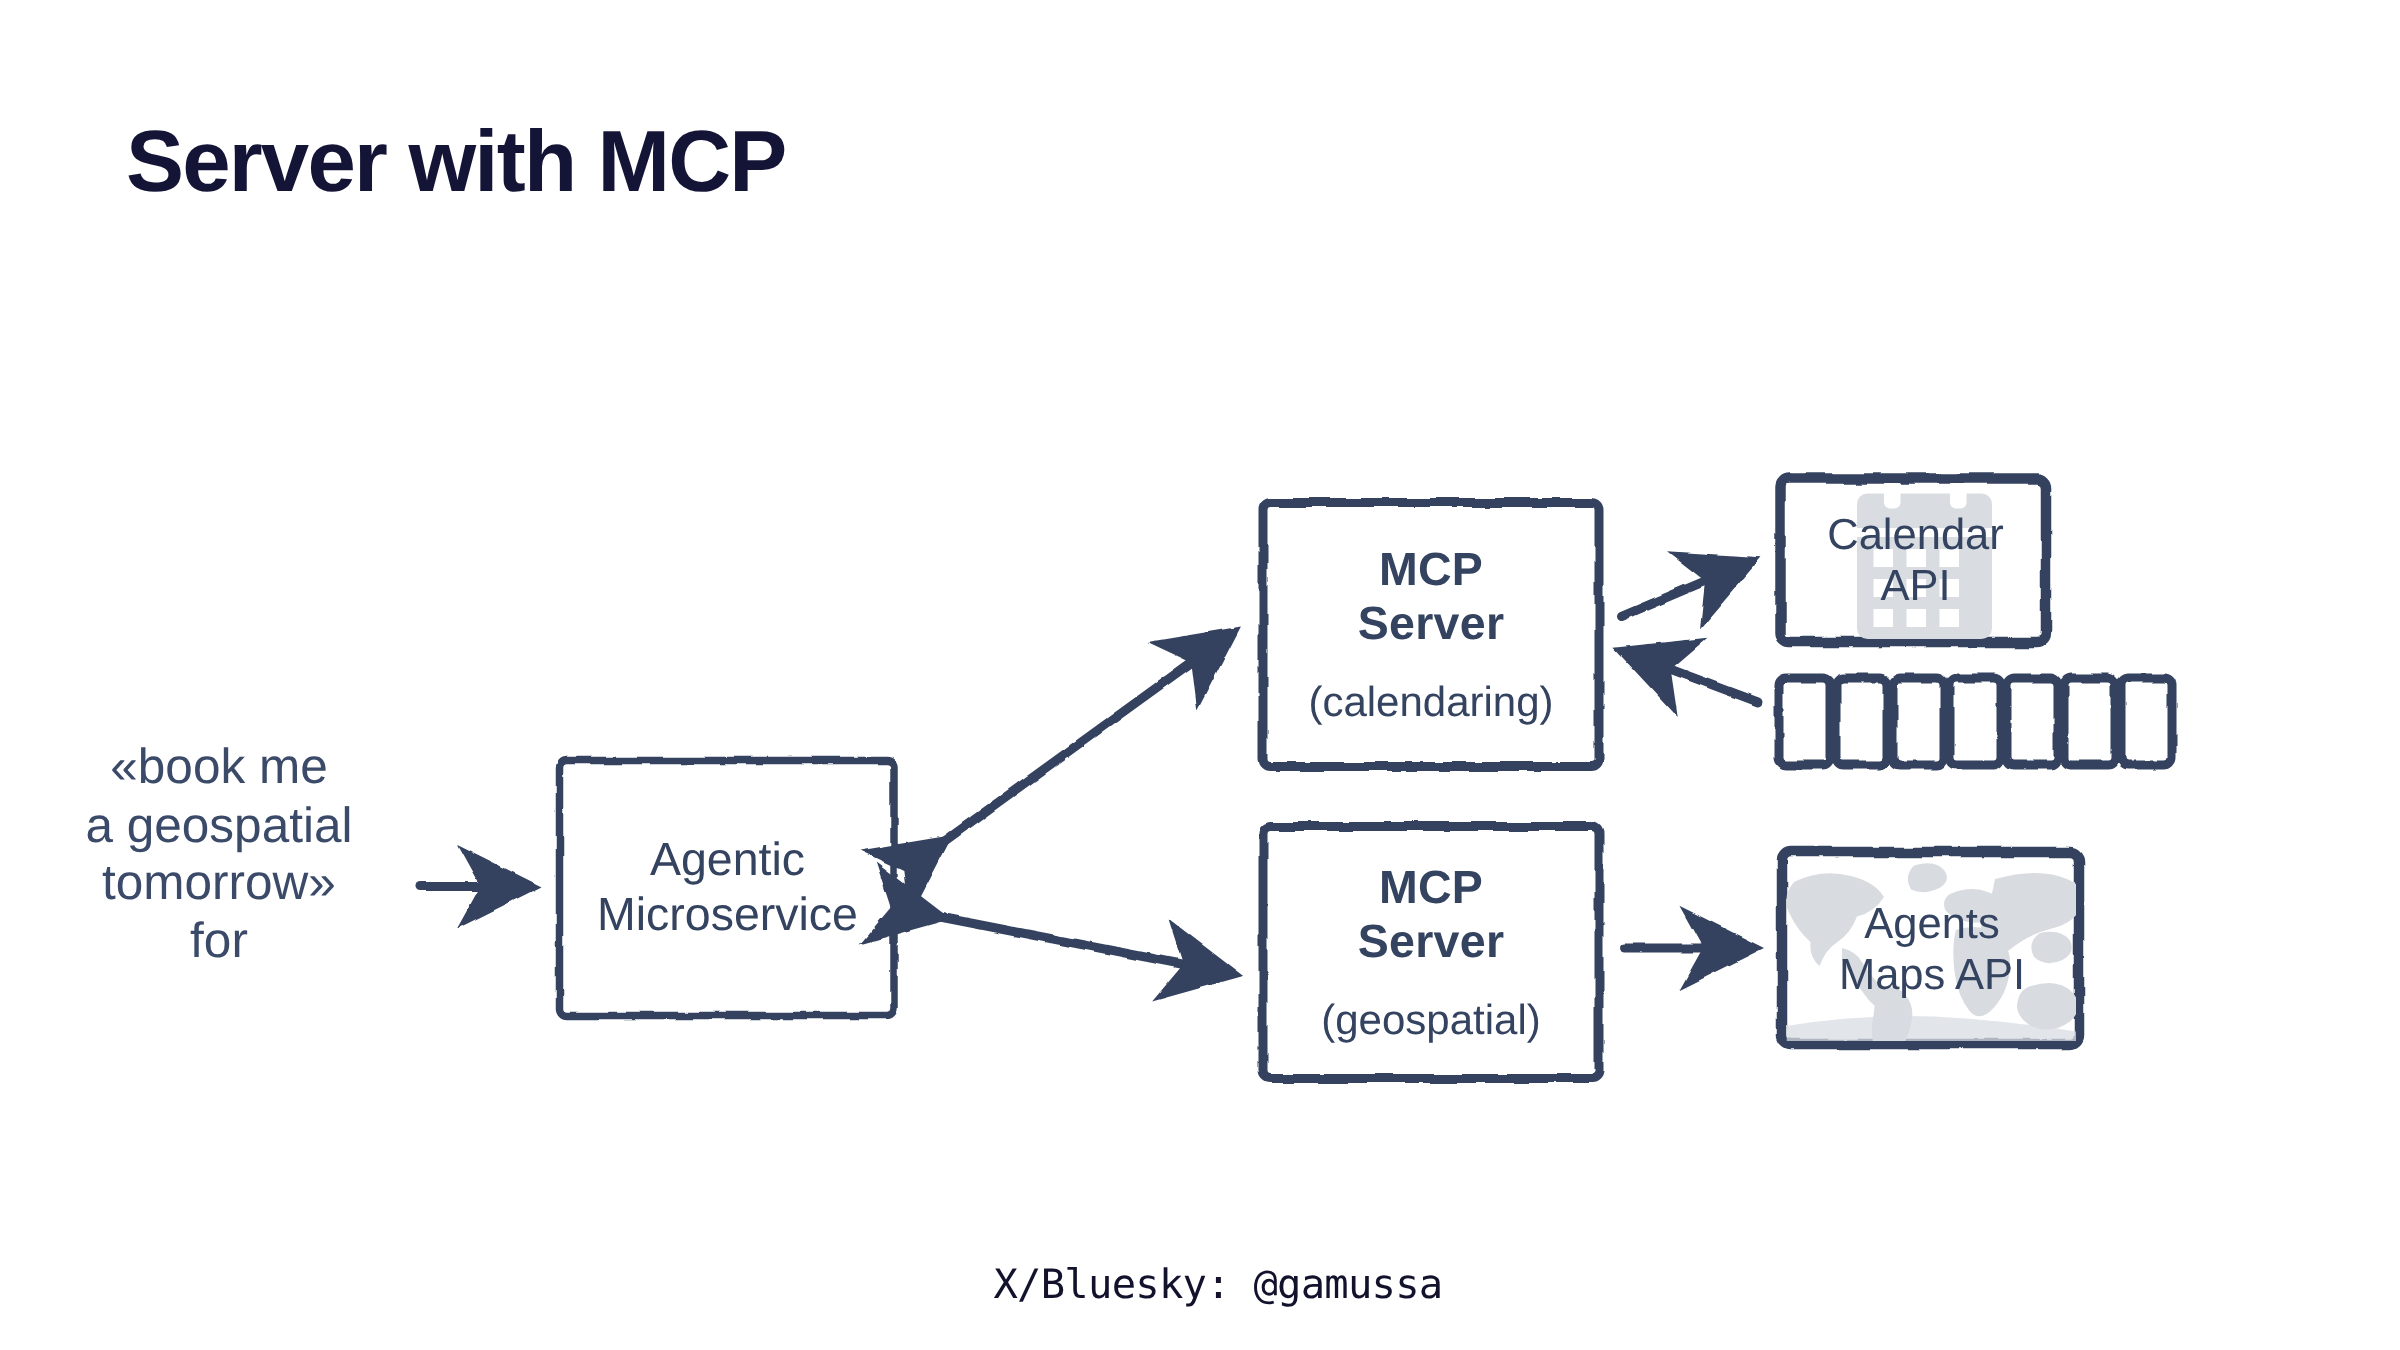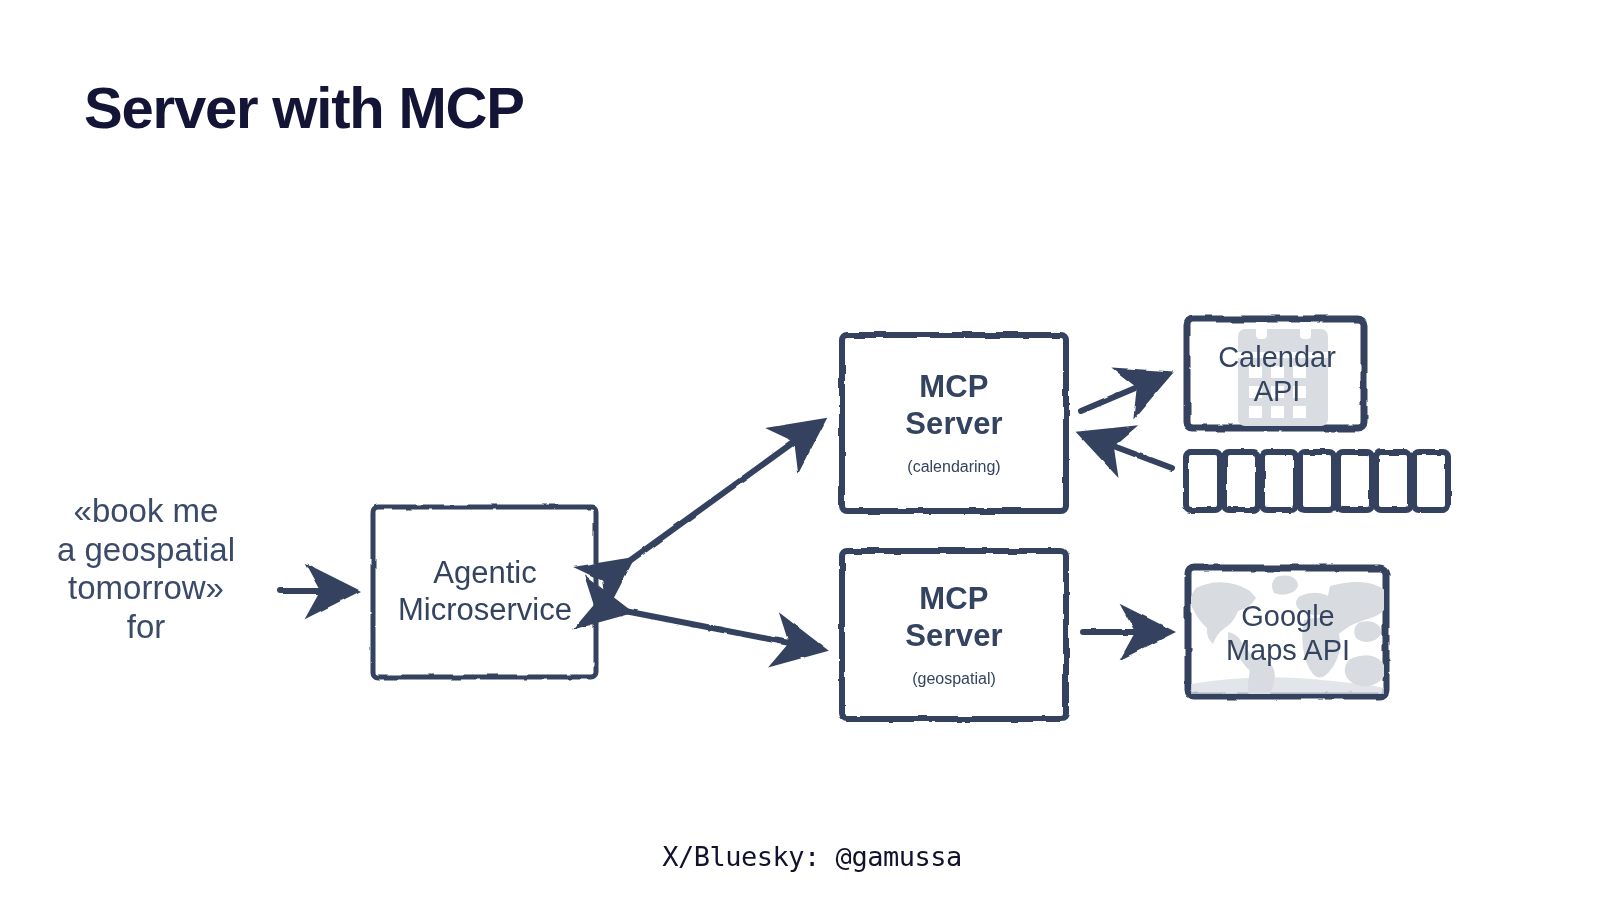--- a/index.html
+++ b/index.html
@@ -69,21 +69,21 @@
   }
   #mcp-cal-label {
     left: 846px; top: 338px; width: 216px; height: 170px;
     font-size: 31px;
   }
   #mcp-geo-label {
     left: 846px; top: 554px; width: 216px; height: 162px;
     font-size: 31px;
   }
   .mcp-strong { font-weight: bold; font-size: 31px; letter-spacing: .2px; text-align: right; }
-  .mcp-sub { font-weight: normal; font-size: 16px; margin-top: 16px; }
+  .mcp-sub { font-weight: normal; font-size: 28px; margin-top: 16px; }
 
   #calendar-label {
     left: 1190px; top: 322px; width: 174px; height: 104px;
     font-size: 29px;
   }
   #maps-label {
     left: 1191px; top: 571px; width: 194px; height: 124px;
     font-size: 29px;
   }
 
@@ -231,17 +231,17 @@
   <span class="mcp-strong">Server</span>
   <span class="mcp-sub">(geospatial)</span>
 </div>
 
 <div class="node-label" id="calendar-label">
   <span>Calendar</span>
   <span>API</span>
 </div>
 
 <div class="node-label" id="maps-label">
-  <span>Google</span>
+  <span>Agents</span>
   <span>Maps API</span>
 </div>
 
 <div id="footer">X/Bluesky: @gamussa</div>
 
 </body></html>

